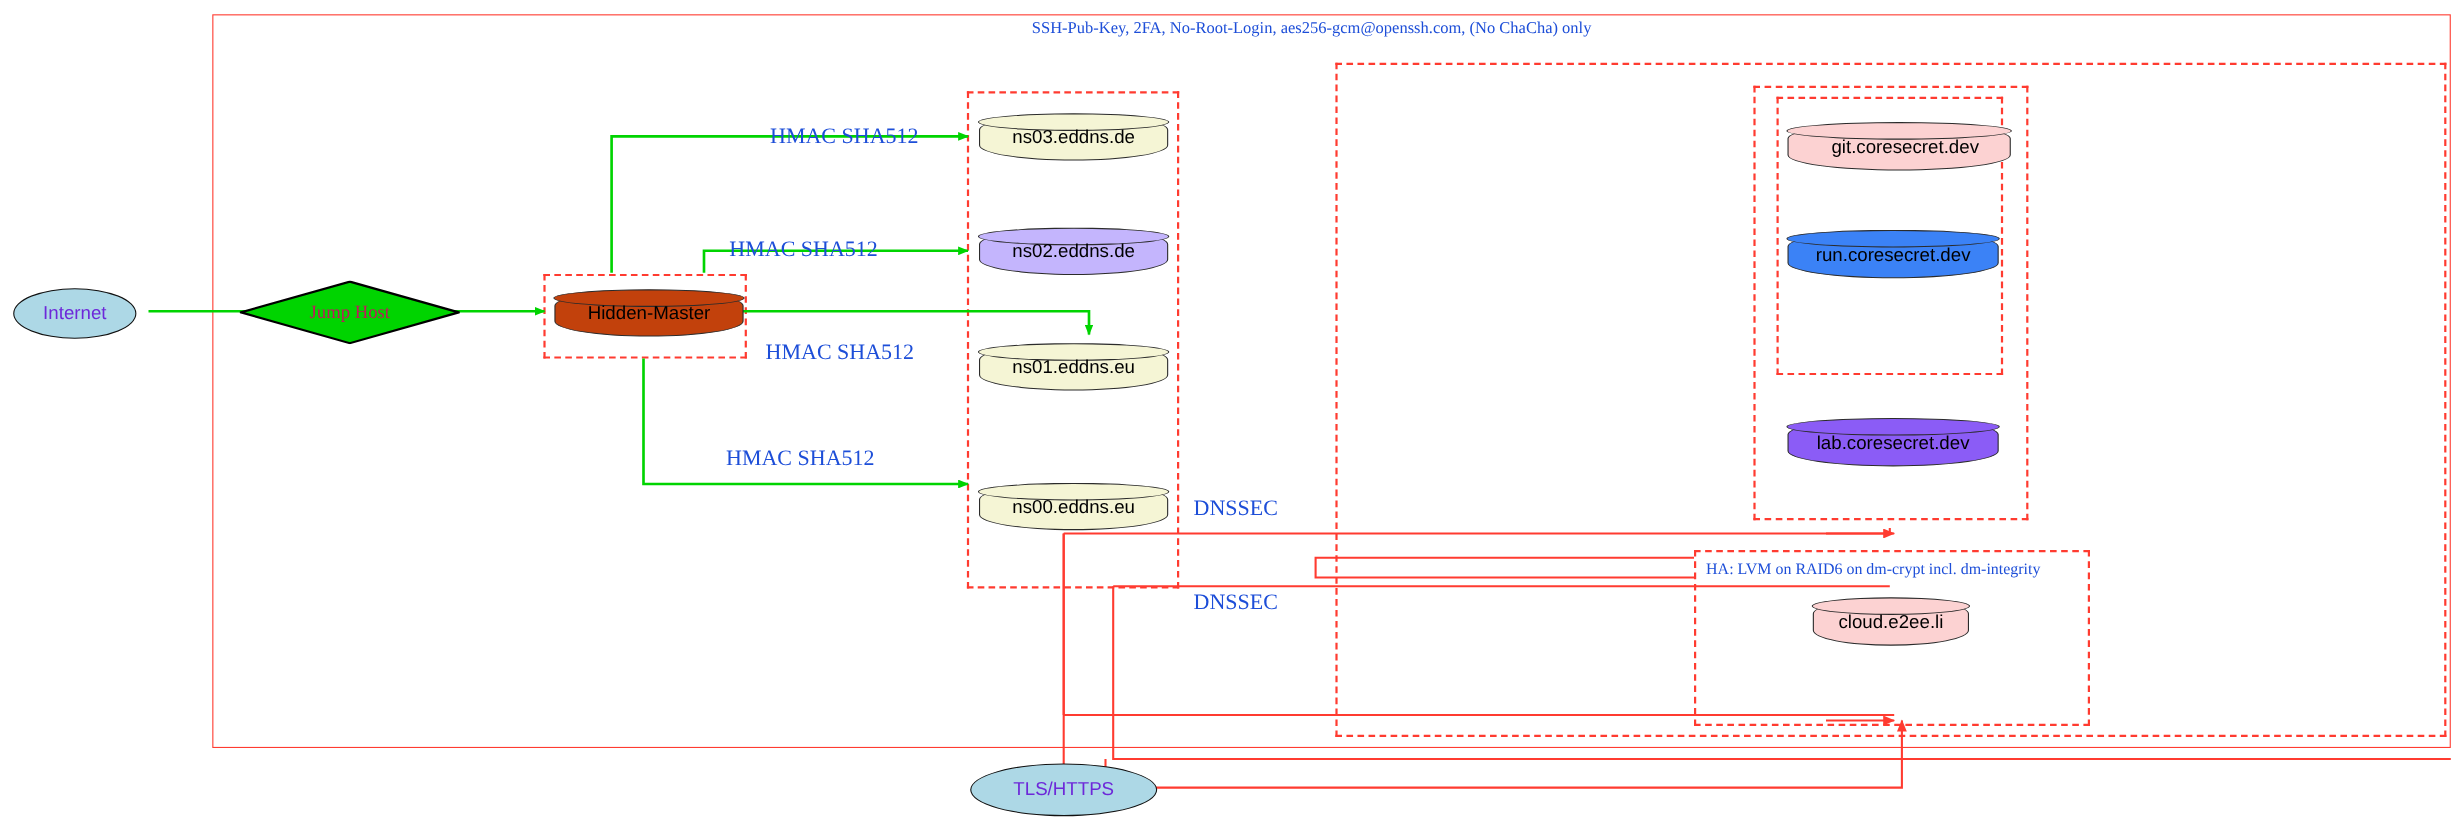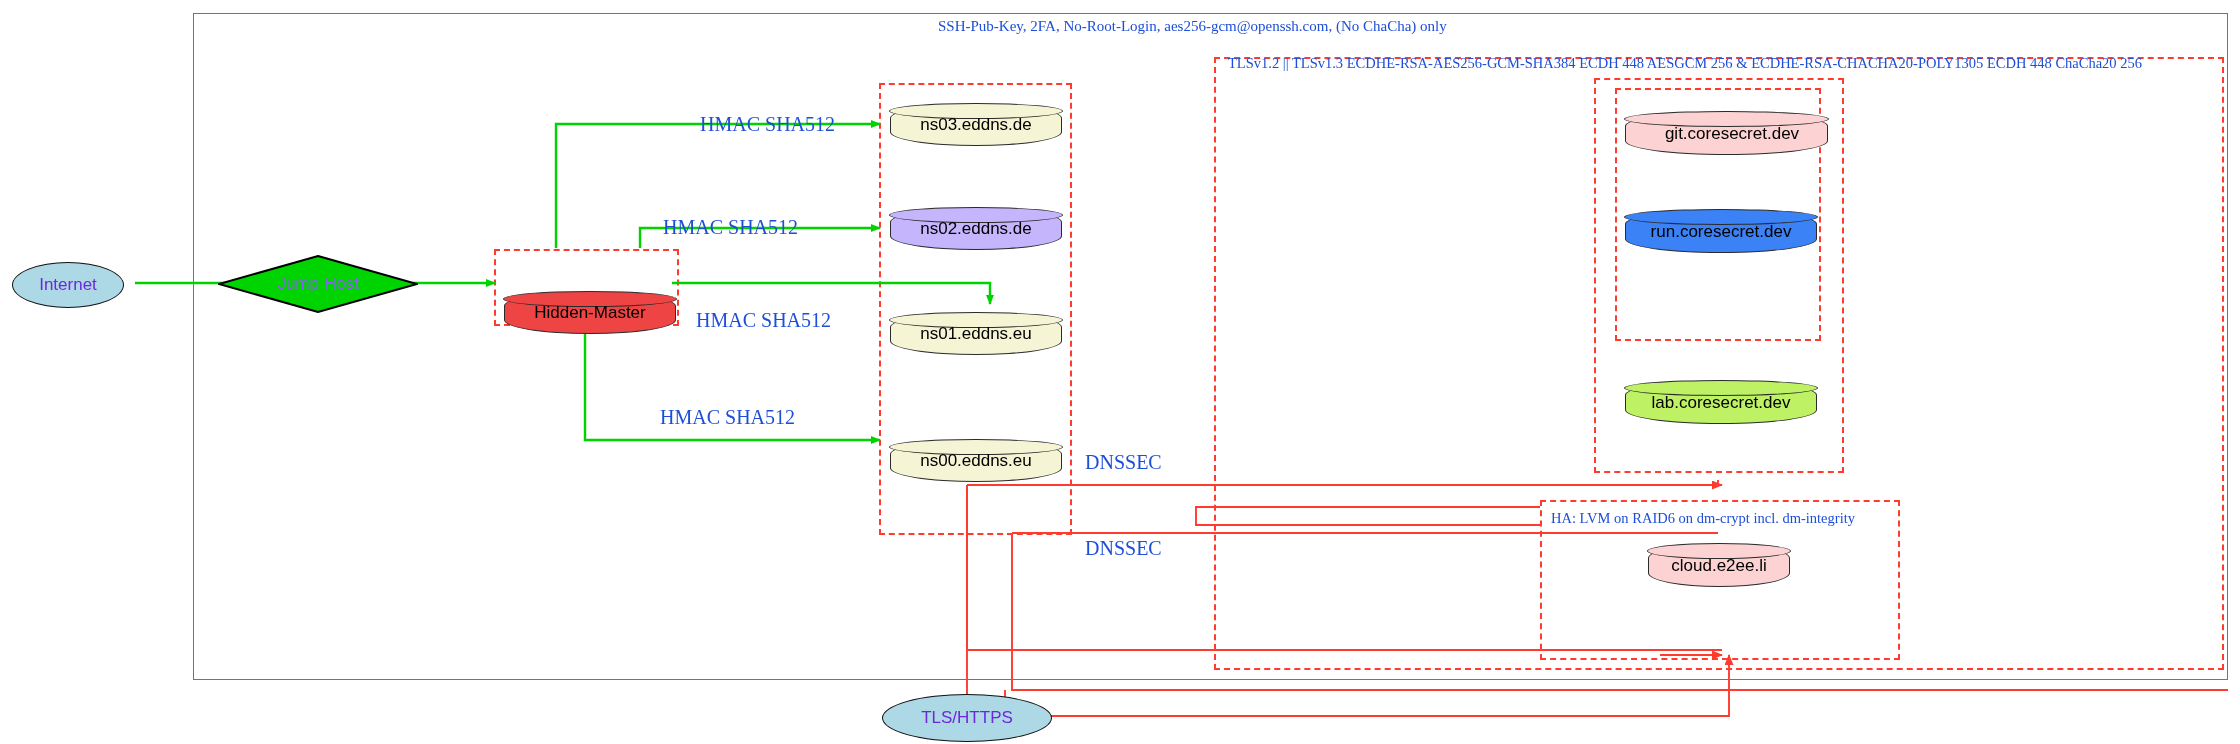--- a/index.html
+++ b/index.html
@@ -14,21 +14,21 @@
        font-family:"Liberation Sans",sans-serif;color:#000;}
   .cyl::before{content:"";position:absolute;left:-1.6px;right:-1.6px;top:-1.6px;height:14px;
        border:1.6px solid #2b2b2b;border-radius:50%;background:inherit;box-sizing:content-box;}
   .cyl > span{position:relative;z-index:2;}
 
   .ellipse{position:absolute;border:1.7px solid #111;border-radius:50%;
        display:flex;align-items:center;justify-content:center;background:#add8e6;
        font-family:Liberation Sans, sans-serif;color:#6d28d9;text-align:center;}
 
   .diamond-wrap{position:absolute;display:flex;align-items:center;justify-content:center;}
-  .diamond-txt{position:relative;z-index:3;font-family:Liberation Sans, sans-serif;color:#8b5cf6;}
+  .diamond-txt{position:relative;z-index:3;font-family:Liberation Serif, serif;color:#be185d;}
 
   .dashbox{position:absolute;border:2px dashed #ff3b30;box-sizing:border-box;}
   .solidbox{position:absolute;border:1.7px solid #ff3b30;box-sizing:border-box;}
 </style>
 </head>
 <body>
 
 <div id="stage">
 
   <div class="solidbox" style="left:193px;top:13px;width:2035px;height:667px;"></div>
@@ -96,21 +96,21 @@
     <span>Internet</span>
   </div>
 
   <div class="diamond-wrap" style="left:218px;top:255px;width:200px;height:58px;">
     <svg width="200" height="58" style="position:absolute;left:0;top:0;">
       <polygon points="100,1 199,29 100,57 1,29" fill="#00d400" stroke="#000" stroke-width="2"></polygon>
     </svg>
     <span class="diamond-txt" style="font-size:17px;">Jump Host</span>
   </div>
 
-  <div class="cyl" style="left:504px;top:264px;width:170px;height:40px;background:#ef4444;font-size:17px;margin-top:28px;">
+  <div class="cyl" style="left:504px;top:264px;width:170px;height:40px;background:#c2410c;font-size:17px;">
     <span>Hidden-Master</span>
   </div>
 
   <div class="cyl" style="left:890px;top:104px;width:170px;height:40px;background:#f5f5d5;font-size:17px;">
     <span>ns03.eddns.de</span>
   </div>
 
   <div class="cyl" style="left:890px;top:208px;width:170px;height:40px;background:#c4b5fd;font-size:17px;">
     <span>ns02.eddns.de</span>
   </div>
@@ -124,35 +124,34 @@
   </div>
 
   <div class="cyl" style="left:1625px;top:112px;width:190px;height:41px;background:#fcd2d2;font-size:17px;padding-left:11px;">
     <span>git.coresecret.dev</span>
   </div>
 
   <div class="cyl" style="left:1625px;top:210px;width:190px;height:41px;background:#3b82f6;font-size:17px;">
     <span>run.coresecret.dev</span>
   </div>
 
-  <div class="cyl" style="left:1625px;top:381px;width:190px;height:41px;background:#bef264;font-size:17px;">
+  <div class="cyl" style="left:1625px;top:381px;width:190px;height:41px;background:#8b5cf6;font-size:17px;">
     <span>lab.coresecret.dev</span>
   </div>
 
   <div class="cyl" style="left:1648px;top:544px;width:140px;height:41px;background:#fcd2d2;font-size:17px;">
     <span>cloud.e2ee.li</span>
   </div>
 
   <div class="ellipse" style="left:882px;top:694px;width:168px;height:46px;font-size:17px;">
     <span>TLS/HTTPS</span>
   </div>
 
   <div class="lbl serif" style="left:938px;top:18px;font-size:15px;">SSH-Pub-Key, 2FA, No-Root-Login, aes256-gcm@openssh.com, (No ChaCha) only</div>
 
-  <div class="lbl serif" style="left:1228px;top:55px;font-size:14.5px;">TLSv1.2 || TLSv1.3 ECDHE-RSA-AES256-GCM-SHA384 ECDH 448 AESGCM 256 &amp; ECDHE-RSA-CHACHA20-POLY1305 ECDH 448 ChaCha20 256</div>
 
   <div class="lbl serif" style="left:1551px;top:510px;font-size:14.5px;">HA: LVM on RAID6 on dm-crypt incl. dm-integrity</div>
 
   <div class="lbl serif" style="left:700px;top:113px;font-size:20px;">HMAC SHA512</div>
 
   <div class="lbl serif" style="left:663px;top:216px;font-size:20px;">HMAC SHA512</div>
 
   <div class="lbl serif" style="left:696px;top:309px;font-size:20px;">HMAC SHA512</div>
 
   <div class="lbl serif" style="left:660px;top:406px;font-size:20px;">HMAC SHA512</div>

